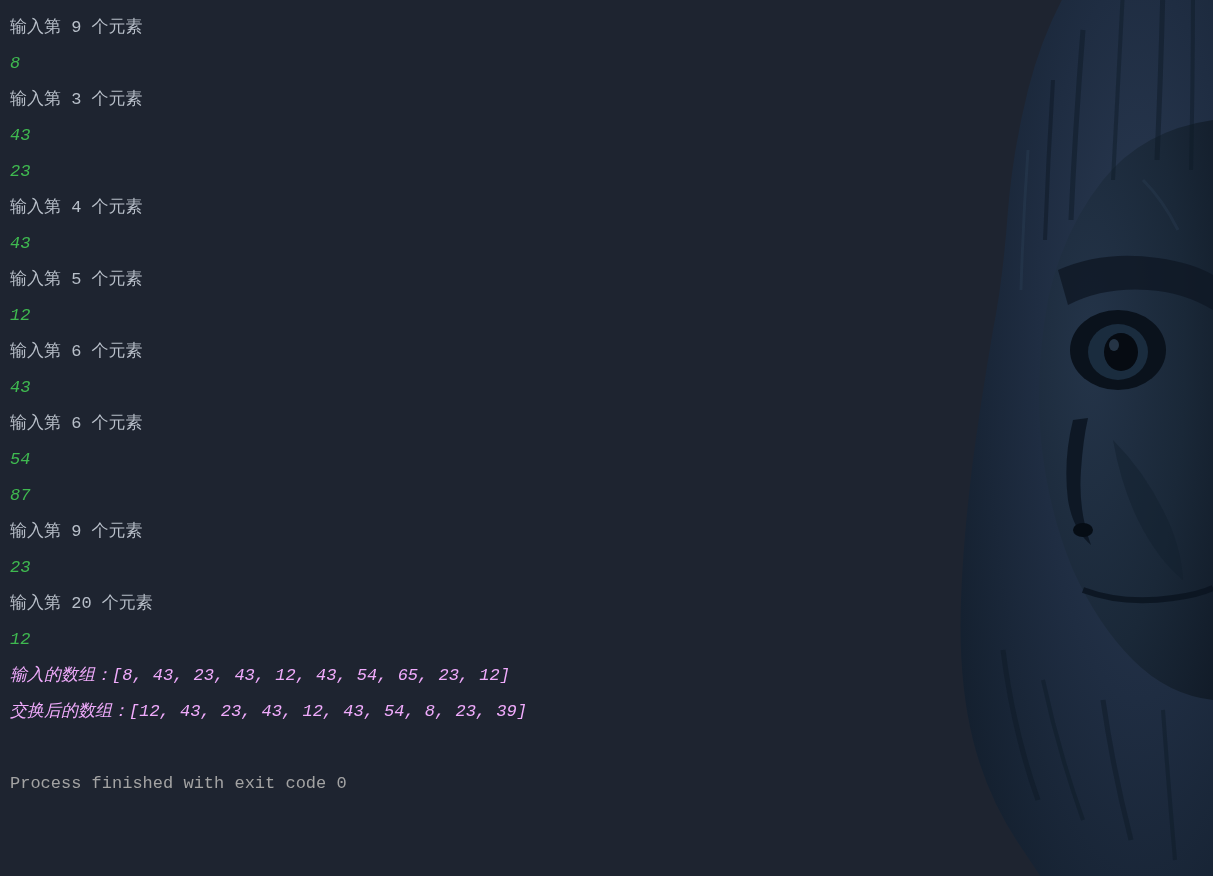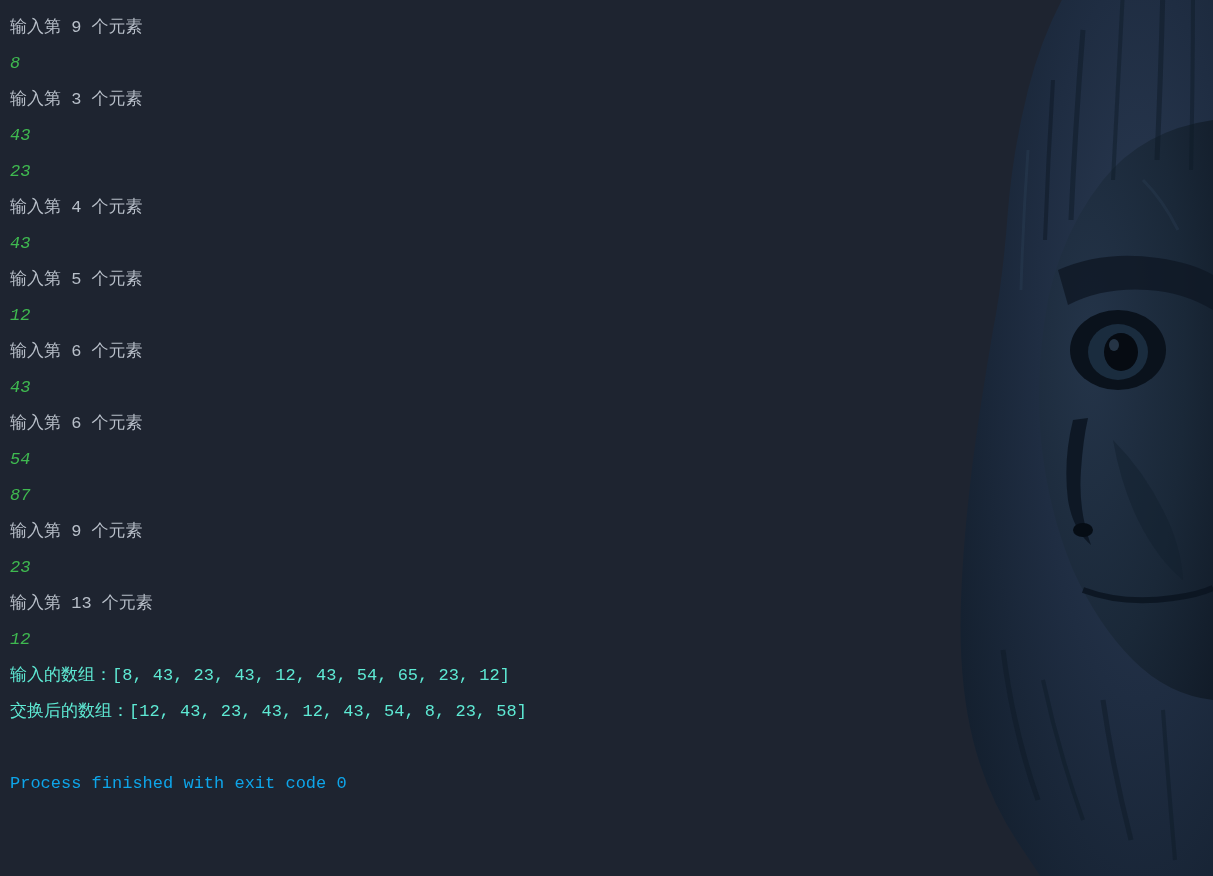--- a/index.html
+++ b/index.html
@@ -35,24 +35,25 @@
       white-space: pre;
     }
     .prompt-text {
       color: #b8bfc9;
     }
     .input-value {
       color: #3fb950;
       font-style: italic;
     }
     .result-text {
-      color: #5eead4;
+      color: #f0abfc;
+      font-style: italic;
     }
     .exit-text {
-      color: #0ea5e9;
+      color: #a3a3a3;
     }
     .blank-line {
       height: 36px;
     }
   </style>
 </head>
 <body>
 
 <svg class="background-image" viewBox="0 0 450 876" preserveAspectRatio="xMaxYMid slice">
   <defs>
@@ -130,19 +131,19 @@
   <div class="line input-value">43</div>
   <div class="line prompt-text">输入第 5 个元素</div>
   <div class="line input-value">12</div>
   <div class="line prompt-text">输入第 6 个元素</div>
   <div class="line input-value">43</div>
   <div class="line prompt-text">输入第 6 个元素</div>
   <div class="line input-value">54</div>
   <div class="line input-value">87</div>
   <div class="line prompt-text">输入第 9 个元素</div>
   <div class="line input-value">23</div>
-  <div class="line prompt-text">输入第 13 个元素</div>
+  <div class="line prompt-text">输入第 20 个元素</div>
   <div class="line input-value">12</div>
   <div class="line result-text">输入的数组：[8, 43, 23, 43, 12, 43, 54, 65, 23, 12]</div>
-  <div class="line result-text">交换后的数组：[12, 43, 23, 43, 12, 43, 54, 8, 23, 58]</div>
+  <div class="line result-text">交换后的数组：[12, 43, 23, 43, 12, 43, 54, 8, 23, 39]</div>
   <div class="blank-line"></div>
   <div class="line exit-text">Process finished with exit code 0</div>
 </div>
 
 </body></html>

